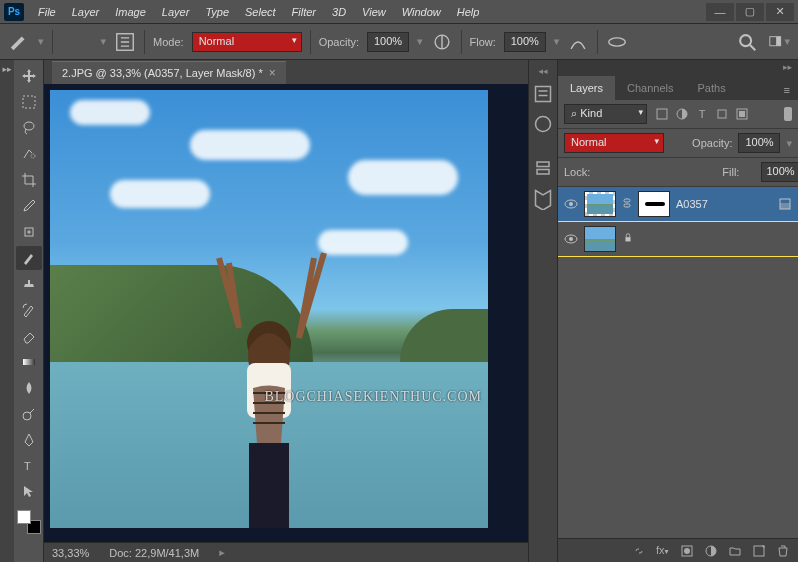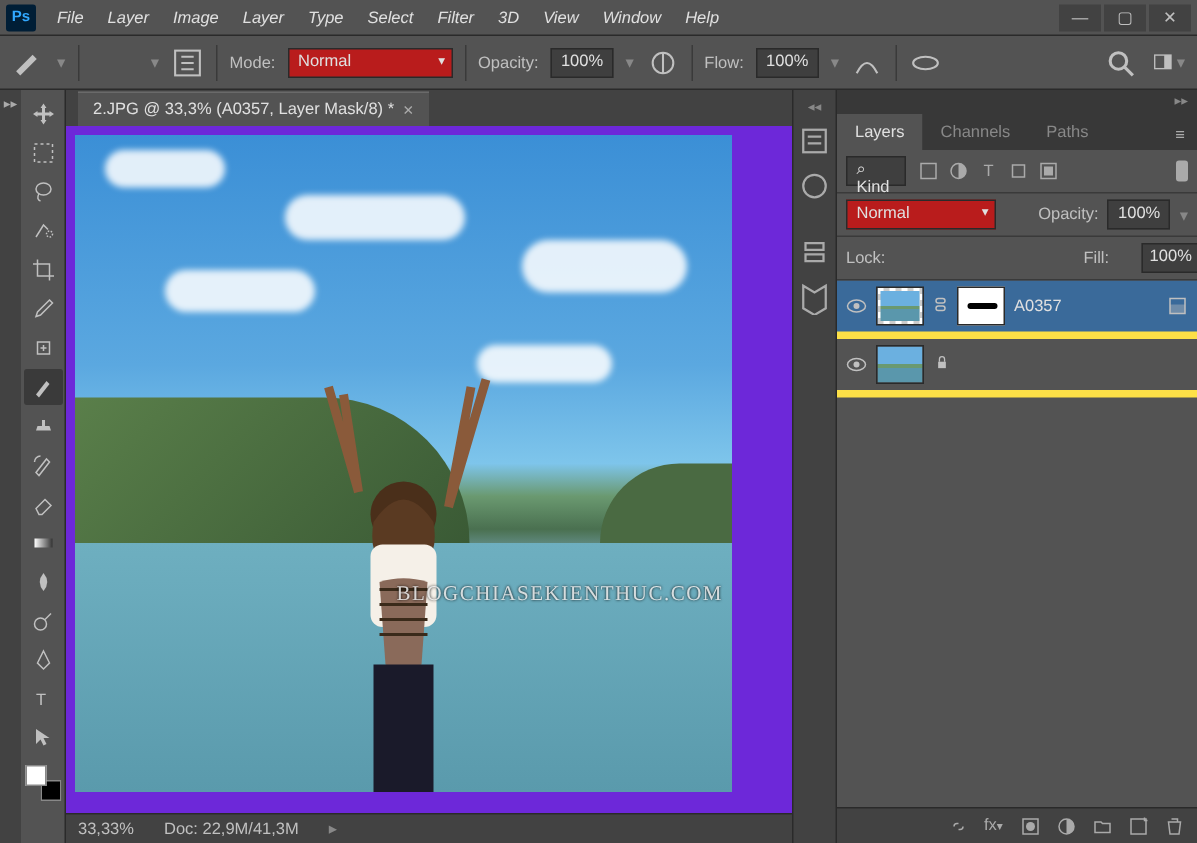--- a/index.html
+++ b/index.html
@@ -32,21 +32,21 @@
 
 .toolbox { width: 30px; background: #535353; border-right: 1px solid #2a2a2a; display: flex; flex-direction: column; gap: 2px; padding: 4px 2px; }
 .tool { width: 26px; height: 24px; display: flex; align-items: center; justify-content: center; color: #c0c0c0; border-radius: 2px; }
 .tool.active { background: #3a3a3a; }
 .tool svg { width: 16px; height: 16px; }
 .color-swatches { width: 24px; height: 24px; position: relative; margin: 4px auto; }
 .swatch-fg { width: 14px; height: 14px; background: #fff; border: 1px solid #888; position: absolute; top: 0; left: 0; }
 .swatch-bg { width: 14px; height: 14px; background: #000; border: 1px solid #888; position: absolute; bottom: 0; right: 0; }
 
 
-.docarea { flex: 1; background: #6d28d9; display: flex; flex-direction: column; }
+.docarea { flex: 1; background: #0f172a; display: flex; flex-direction: column; }
 .doctabs { height: 24px; background: #424242; display: flex; align-items: center; padding-left: 8px; }
 .doctab { background: #535353; padding: 4px 10px; color: #e0e0e0; display: flex; align-items: center; gap: 6px; border-top: 1px solid #6a6a6a; }
 .doctab-close { color: #aaa; font-size: 12px; }
 .canvas-wrap { flex: 1; display: flex; align-items: flex-start; justify-content: flex-start; padding: 6px; position: relative; }
 .canvas { width: 438px; height: 438px; background: linear-gradient(180deg,#3b8fd6 0%,#5ba8e0 35%,#7ec5eb 50%,#6a9970 55%,#4a7050 60%,#7aa8b8 65%,#5a97ac 100%); position: relative; overflow: hidden; }
 .clouds { position: absolute; top: 0; left: 0; right: 0; height: 55%; }
 .cloud { position: absolute; background: rgba(255,255,255,0.85); border-radius: 50px; filter: blur(2px); }
 .hill { position: absolute; bottom: 38%; left: 0; width: 60%; height: 22%; background: linear-gradient(135deg,#5a7f4a,#3a5a35); border-radius: 0 120px 0 0; }
 .hill2 { position: absolute; bottom: 38%; right: -5%; width: 25%; height: 12%; background: #4a6a42; border-radius: 80px 0 0 0; }
 .sea { position: absolute; bottom: 0; left: 0; right: 0; height: 38%; background: linear-gradient(180deg,#6eafc0,#5a9aac); }
@@ -67,21 +67,21 @@
 .panel-body { background: #535353; flex: 1; display: flex; flex-direction: column; }
 .filter-row { display: flex; align-items: center; gap: 4px; padding: 4px 6px; border-bottom: 1px solid #3a3a3a; }
 .filter-select { background: #3f3f3f; border: 1px solid #2a2a2a; color: #e0e0e0; padding: 2px 14px 2px 6px; height: 20px; position: relative; flex: 0 0 auto; }
 .filter-select::after { content: "▾"; position: absolute; right: 3px; font-size: 9px; }
 .filter-icons { display: flex; gap: 6px; margin-left: 4px; }
 .fi { width: 14px; height: 14px; display: flex; align-items: center; justify-content: center; color: #aaa; }
 .blend-row { display: flex; align-items: center; gap: 6px; padding: 4px 6px; border-bottom: 1px solid #3a3a3a; }
 .lock-row { display: flex; align-items: center; gap: 22px; padding: 4px 6px; border-bottom: 1px solid #3a3a3a; }
 
 .layers-list { flex: 1; overflow: auto; }
-.layer { display: flex; align-items: center; gap: 6px; padding: 4px 6px; border-bottom: 5px solid #fde047; }
+.layer { display: flex; align-items: center; gap: 6px; padding: 4px 6px; border-bottom: 1px solid #fde047; }
 .layer.active { background: #3a6a9a; }
 .eye { width: 14px; height: 14px; color: #c0c0c0; }
 .thumb { width: 32px; height: 26px; background: #888; border: 1px solid #2a2a2a; }
 .thumb.checker { background: repeating-conic-gradient(#ccc 0 25%,#fff 0 50%) 0 0/8px 8px; position: relative; }
 .thumb.checker::after { content: ""; position: absolute; inset: 2px; background: linear-gradient(180deg,#6bb0e0 0 50%,#6a9970 50% 60%,#5a97ac 60%); }
 .thumb.mask { background: #fff; position: relative; }
 .thumb.mask::after { content: ""; position: absolute; top: 10px; left: 6px; width: 20px; height: 4px; background: #000; border-radius: 2px; }
 .thumb.bg { background: linear-gradient(180deg,#6bb0e0 0 50%,#6a9970 50% 60%,#5a97ac 60%); }
 .link-icon { width: 10px; color: #c0c0c0; }
 .layer-name { color: #e0e0e0; flex: 1; }
@@ -353,21 +353,21 @@
   <div class="panels">
     <div style="text-align:right;padding:2px 6px;color:#888;font-size:9px;background:#383838">▸▸</div>
     <div class="panel-tabs">
       <div class="panel-tab active">Layers</div>
       <div class="panel-tab">Channels</div>
       <div class="panel-tab">Paths</div>
       <div class="panel-menu">≡</div>
     </div>
     <div class="panel-body">
       <div class="filter-row">
-        <div class="filter-select" style="width:40px">
+        <div class="filter-select" style="width:83px">
           <span>⌕</span>
           <span>Kind</span>
         </div>
         <div class="filter-icons">
           <div class="fi">
               <svg viewBox="0 0 14 14">
                 <rect x="2" y="2" width="10" height="10" fill="none" stroke="#aaa"></rect>
               </svg>
             </div>
           <div class="fi">

